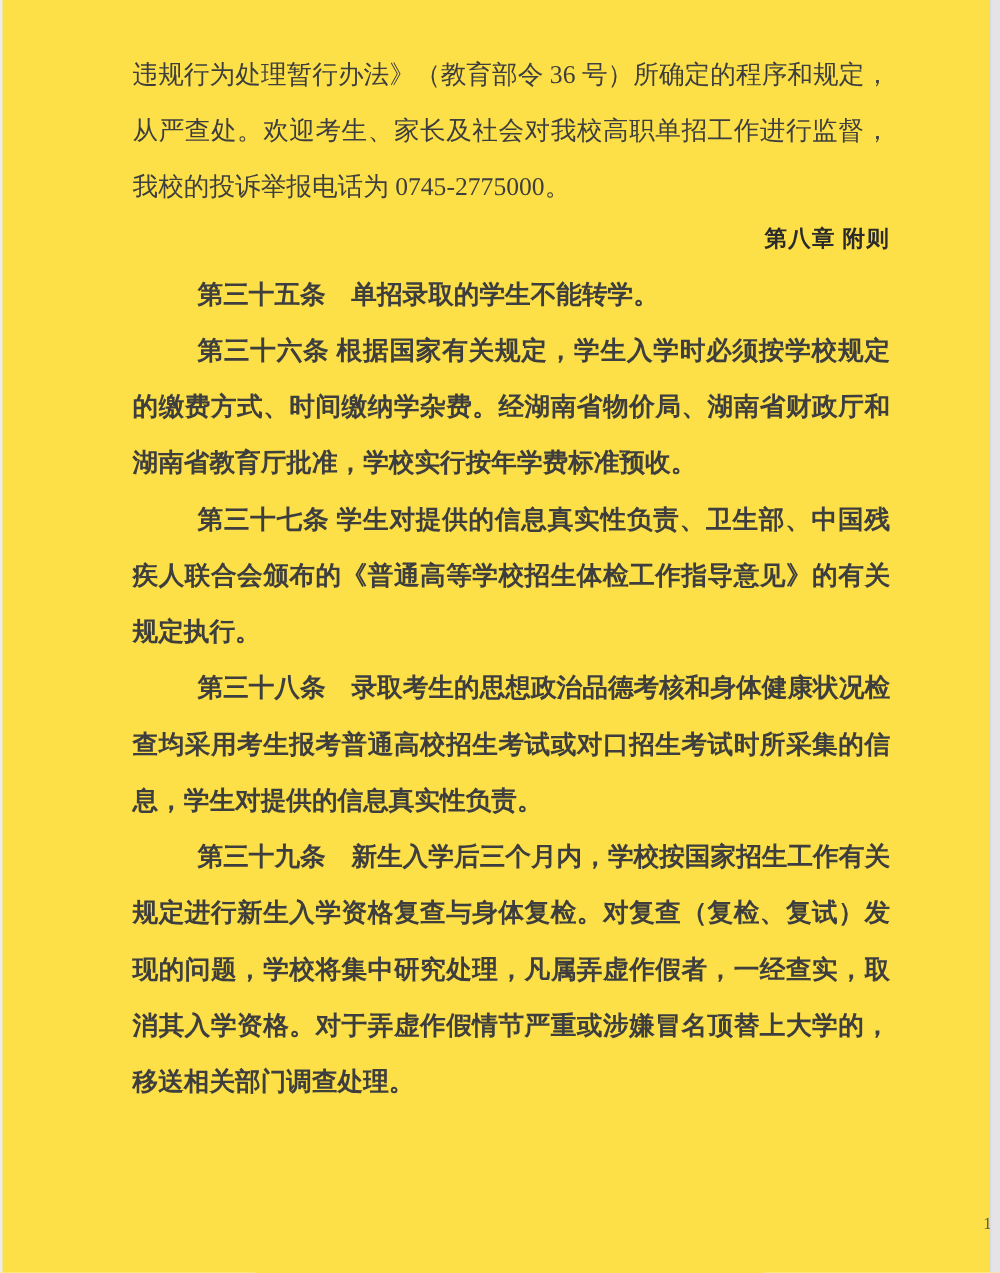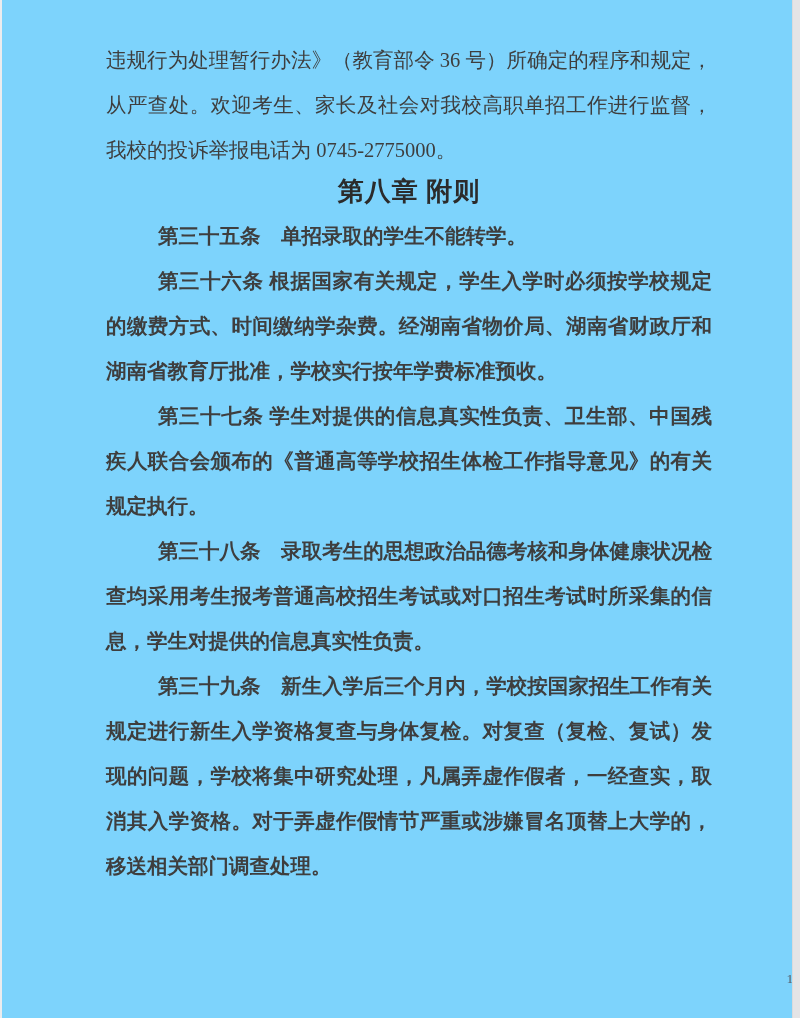--- a/index.html
+++ b/index.html
@@ -1,33 +1,33 @@
 <!DOCTYPE html>
 <html><head>
 <meta charset="utf-8">
 <style>
   html,body{margin:0;padding:0;}
   body{
     width:800px;height:1018px;overflow:hidden;position:relative;
     background:#ffffff;
     font-family:"Liberation Serif","DejaVu Serif",serif;
   }
-  .page{position:absolute;inset:0;background:#7dd3fc;padding-left:12px;}
+  .page{position:absolute;inset:0;background:#fde047;padding-left:12px;}
   .edge-left{position:absolute;top:0;left:0;width:2px;height:100%;background:#ececee;}
   .edge-right{position:absolute;top:0;right:0;width:7px;height:100%;background:#e4e4e6;border-left:1px solid #dadadc;}
   .content{
     position:absolute;top:38px;left:106px;width:606px;
     color:#3e3e3e;font-size:20.5px;line-height:45px;
     text-align:justify;
   }
   .content p{margin:0;padding:0;}
   .content p.indent{text-indent:52px;font-weight:bold;}
   h2.chapter{
-    font-size:26px;font-weight:bold;color:#2b2b2b;
-    text-align:center;margin:-4px 0 0 0;line-height:45px;
+    font-size:18px;font-weight:bold;color:#2b2b2b;
+    text-align:right;margin:-4px 0 0 0;line-height:45px;
     letter-spacing:1px;
   }
   .page-number{
     position:absolute;top:970px;left:0;width:100%;
     text-align:right;font-size:13.5px;color:#565d66;line-height:18px;
   }
 </style>
 </head>
 <body>
 

